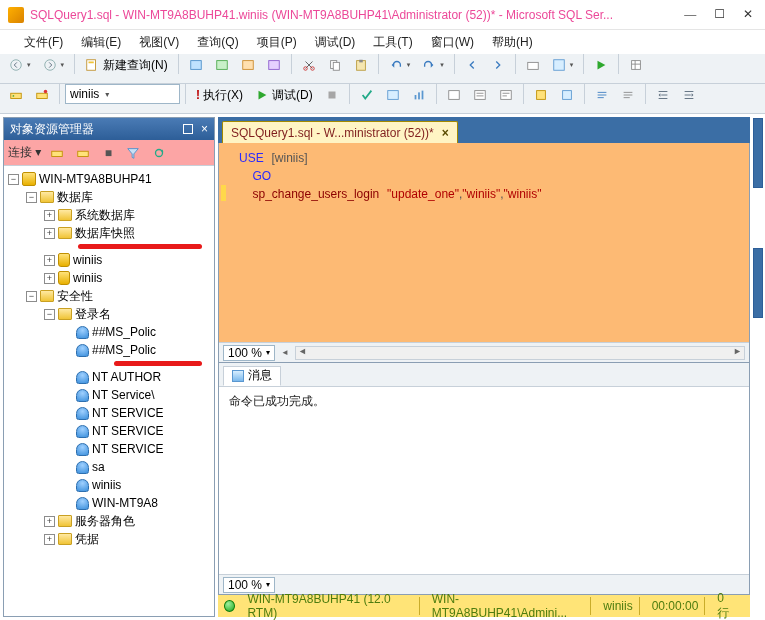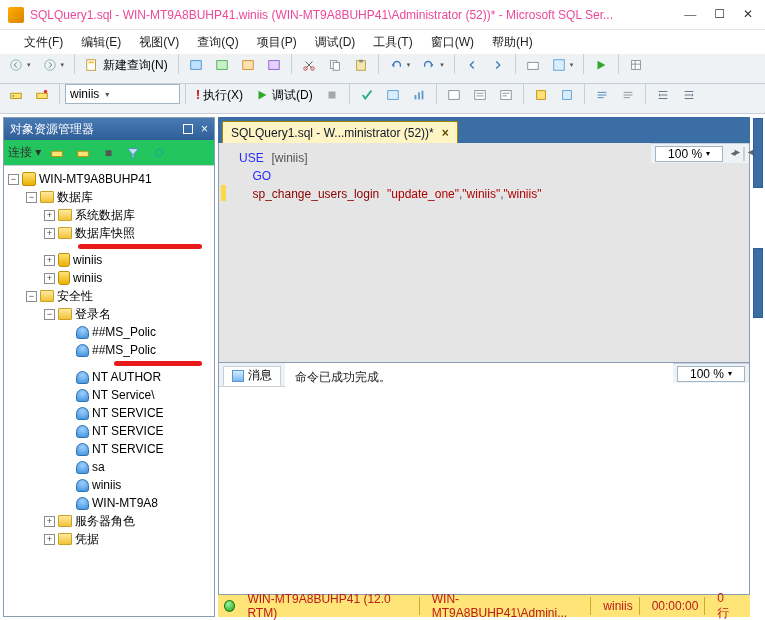--- a/index.html
+++ b/index.html
@@ -26,63 +26,63 @@
 .combo { height: 20px; border: 1px solid #9eb6c8; background: #fff; display: flex; align-items: center; padding: 0 4px; gap: 6px; min-width: 115px; }
 .combo .drop { font-size: 8px; color: #555; }
 
 
 .content { flex: 1; display: flex; min-height: 0; }
 .panel-left { width: 212px; border: 1px solid #8a9eb3; margin: 3px 1px 3px 3px; display: flex; flex-direction: column; background: #fff; }
 .panel-title { height: 22px; background: linear-gradient(#4a7bb5,#2d5e98); color: #fff; display: flex; align-items: center; padding: 0 6px; font-weight: normal; }
 .panel-title .pt-text { flex: 1; }
 .panel-title .pin { width: 10px; height: 10px; border: 1px solid #fff; }
 .panel-title .x { margin-left: 8px; font-size: 12px; cursor: pointer; }
-.panel-toolbar { height: 26px; background: #22c55e; border-bottom: 1px solid #c7d0d9; display: flex; align-items: center; padding: 0 4px; gap: 2px; }
+.panel-toolbar { height: 26px; background: #fca5a5; border-bottom: 1px solid #c7d0d9; display: flex; align-items: center; padding: 0 4px; gap: 2px; }
 .panel-toolbar .lbl { margin-right: 2px; color: #333; }
 
 .tree { flex: 1; overflow: auto; padding: 4px 2px; user-select: none; }
 .tree ul { list-style: none; padding-left: 18px; }
 .tree > ul { padding-left: 2px; }
 .tree li { white-space: nowrap; }
 .node { display: flex; align-items: center; height: 18px; gap: 3px; cursor: pointer; }
 .tw { width: 11px; height: 11px; border: 1px solid #8c8c8c; display: inline-flex; align-items: center; justify-content: center; font-size: 9px; line-height: 1; color: #444; background: #fff; }
 .tw.blank { border: none; background: none; }
 .folder { width: 14px; height: 12px; background: linear-gradient(#ffe9a2,#f0c436); border: 1px solid #c9a022; border-radius: 1px; }
 .db { width: 12px; height: 14px; background: linear-gradient(#ffe27a,#e8b000); border-radius: 2px 2px 3px 3px; border: 1px solid #c08f00; }
 .server { width: 14px; height: 14px; background: linear-gradient(#ffe27a,#e8b000); border: 1px solid #c08f00; border-radius: 2px; }
 .user { width: 13px; height: 13px; background: radial-gradient(circle at 50% 30%, #9fd0ff, #3a8edb); border-radius: 50% 50% 20% 20%; border: 1px solid #2d6fb0; }
 .redline { height: 5px; background: #e81a1a; border-radius: 3px; margin: 2px 10px 2px 52px; }
 
 .main { flex: 1; display: flex; flex-direction: column; margin: 3px 3px 3px 2px; min-width: 0; }
 .tabstrip { height: 26px; background: #3b6ea5; display: flex; align-items: flex-end; padding-left: 4px; }
 .tab { height: 22px; background: #fff4c4; border: 1px solid #a38900; border-bottom: none; display: flex; align-items: center; padding: 0 8px; gap: 8px; border-radius: 2px 2px 0 0; cursor: pointer; }
-.tab .tabtext { color: #0f172a; }
+.tab .tabtext { color: #7f1d1d; }
 .tab .close { font-weight: bold; color: #5a4b00; cursor: pointer; }
 
-.editor-area { flex: 0 0 220px; border: 1px solid #8a9eb3; border-top: none; background: #e5e5e5; display: flex; flex-direction: row; }
+.editor-area { flex: 0 0 220px; border: 1px solid #8a9eb3; border-top: none; background: #fdba74; display: flex; flex-direction: column; }
 .editor { flex: 1; padding: 6px 10px; font-family: "NSimSun","SimSun","Consolas",monospace; font-size: 13px; line-height: 18px; white-space: pre; overflow: auto; position: relative; }
 .editor .cursor-ind { position: absolute; left: 2px; top: 42px; width: 5px; height: 16px; background: #ffd84a; }
 .kw { color: #2a2aff; }
 .sys { color: #8b0000; }
 .str { color: #b00000; }
 .neutral { color: #555; }
 .zoombar { height: 20px; background: #eef2f5; border-top: 1px solid #c7d0d9; display: flex; align-items: center; padding: 0 4px; gap: 6px; }
-.zoombar .sel { border: 1px solid #9eb6c8; background: #fff; padding: 0 12px; height: 16px; display: flex; align-items: center; gap: 4px; }
+.zoombar .sel { border: 1px solid #9eb6c8; background: #fff; padding: 0 4px; height: 16px; display: flex; align-items: center; gap: 4px; }
 .zoombar .sel .drop { font-size: 8px; }
 .hscroll { flex: 1; height: 14px; background: #f0f0f0; border: 1px solid #c7d0d9; position: relative; }
 .hscroll::before { content: "◄"; position: absolute; left: 2px; top: -1px; font-size: 9px; color: #666; }
 .hscroll::after { content: "►"; position: absolute; right: 2px; top: -1px; font-size: 9px; color: #666; }
 
-.results { flex: 1; border: 1px solid #8a9eb3; border-top: none; background: #fff; display: flex; flex-direction: row; min-height: 0; }
+.results { flex: 1; border: 1px solid #8a9eb3; border-top: none; background: #fff; display: flex; flex-direction: column; min-height: 0; }
 .res-tabs { height: 24px; display: flex; align-items: center; padding: 2px 4px 0; gap: 4px; border-bottom: 1px solid #c7d0d9; background: #eef2f5; }
 .res-tab { height: 20px; border: 1px solid #c7d0d9; border-bottom: 1px solid #fff; background: #fff; padding: 0 8px; display: flex; align-items: center; gap: 4px; cursor: pointer; }
 .res-tab .ico { width: 12px; height: 12px; background: linear-gradient(#d7eeff,#7ab8ec); border: 1px solid #5a97d0; }
 .res-body { flex: 1; padding: 6px 10px; color: #222; overflow: auto; }
 
-.statusbar { height: 22px; background: #ffe477; display: flex; align-items: center; padding: 0 6px; gap: 6px; font-size: 12px; color: #b91c1c; }
+.statusbar { height: 22px; background: #ffe477; display: flex; align-items: center; padding: 0 6px; gap: 6px; font-size: 12px; color: #4d7c0f; }
 .statusbar .cell { padding: 0 6px; border-right: 1px solid #c9ac2a; height: 18px; display: flex; align-items: center; }
 .statusbar .ok { width: 12px; height: 12px; border-radius: 50%; background: radial-gradient(circle at 35% 30%, #9ef09e, #1ea81e); border: 1px solid #0d7d0d; }
 
 .right-slits { width: 12px; display: flex; flex-direction: column; gap: 60px; padding-top: 4px; }
 .right-slits .slit { width: 10px; height: 70px; background: #3b6ea5; border: 1px solid #2d5e98; }
 
 svg { display: block; }
 </style>
 </head>
 <body>

